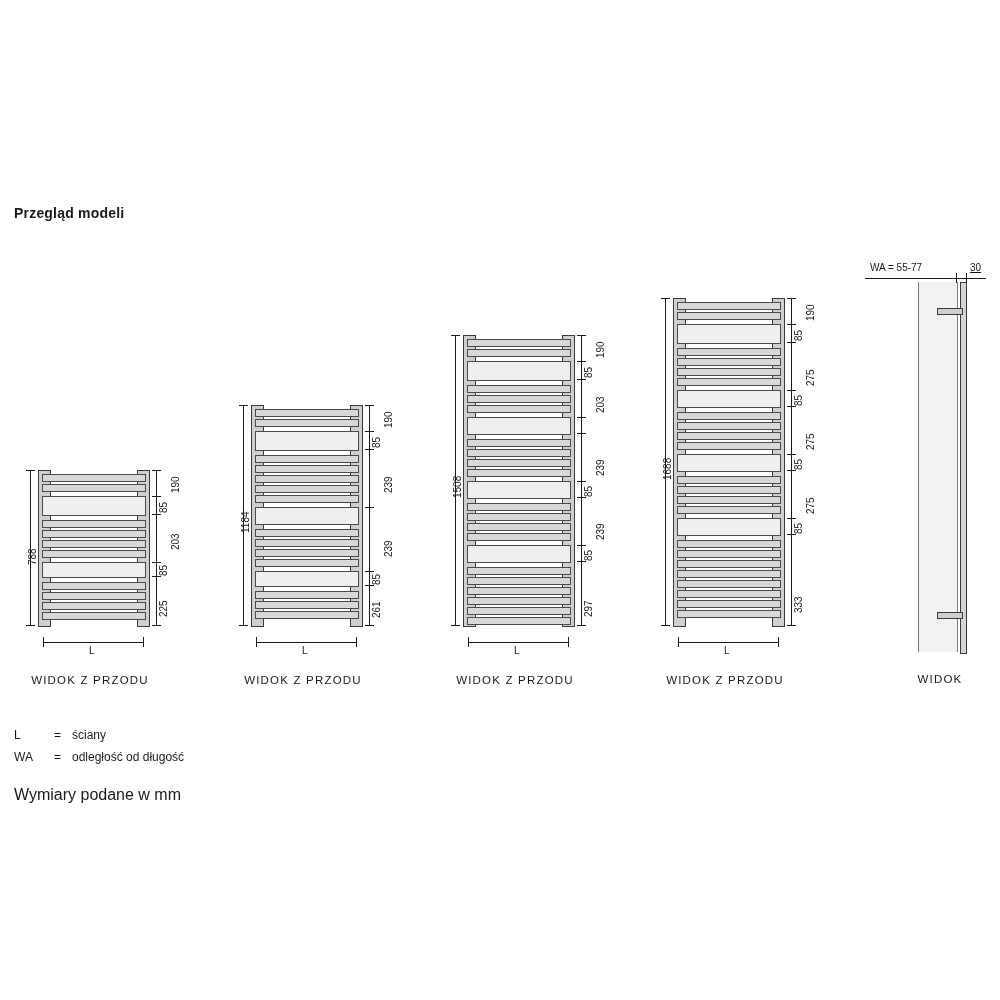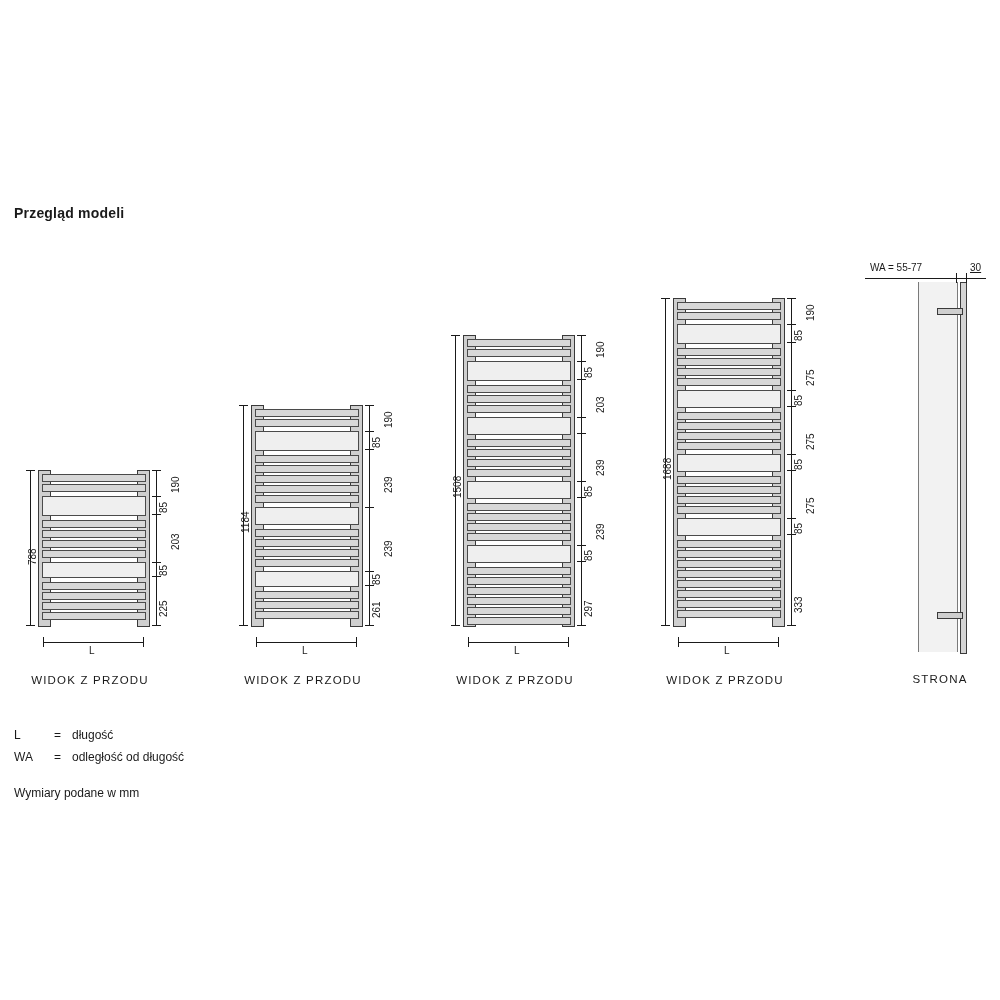--- a/index.html
+++ b/index.html
@@ -41,21 +41,21 @@
   .wall{position:absolute;background:#f2f2f2;border-left:1px solid #7a7a7a;border-right:1px solid #7a7a7a;}
   .sidebarr{position:absolute;background:#d4d4d4;border:1px solid #3a3a3a;}
   .bracket{position:absolute;background:#cfcfcf;border:1px solid #3a3a3a;}
 
   
   .legend{position:absolute;font-size:12px;}
   .legend .row{position:absolute;white-space:nowrap;}
   .legend .k{position:absolute;left:0;}
   .legend .eq{position:absolute;left:40px;}
   .legend .v{position:absolute;left:58px;}
-  .note{position:absolute;font-size:12px;left:14px;top:786px;}
+  .note{position:absolute;font-size:16px;left:14px;top:786px;}
 </style>
 </head>
 <body>
 
 <div class="stage">
 
   <div class="title">Przegląd modeli</div>
 
   <div class="model" style="left:30px;top:470px;width:150px;height:215px;">
 
@@ -292,28 +292,28 @@
     <div class="bracket" style="left:37px;top:352px;width:24px;height:5px;"></div>
 
     <div class="dimline hline" style="left:-35px;top:18px;width:92px;"></div>
     <div class="dimline vline" style="left:56px;top:13px;height:10px;"></div>
     <div class="htext" style="left:-30px;top:2px;">WA = 55-77</div>
 
     <div class="dimline hline" style="left:56px;top:18px;width:30px;"></div>
     <div class="dimline vline" style="left:66px;top:13px;height:10px;"></div>
     <div class="htext" style="left:70px;top:2px;text-decoration:underline;">30</div>
 
-    <div class="caption" style="left:-20px;top:413px;width:120px;">STRONA</div>
+    <div class="caption" style="left:-20px;top:413px;width:120px;">WIDOK</div>
   </div>
 
   <div class="legend" style="left:14px;top:728px;width:320px;height:44px;">
     <div class="row" style="top:0px;">
       <span class="k">L</span>
       <span class="eq">=</span>
-      <span class="v">długość</span>
+      <span class="v">ściany</span>
     </div>
     <div class="row" style="top:22px;">
       <span class="k">WA</span>
       <span class="eq">=</span>
       <span class="v">odległość od długość</span>
     </div>
   </div>
 
   <div class="note">Wymiary podane w mm</div>
 

